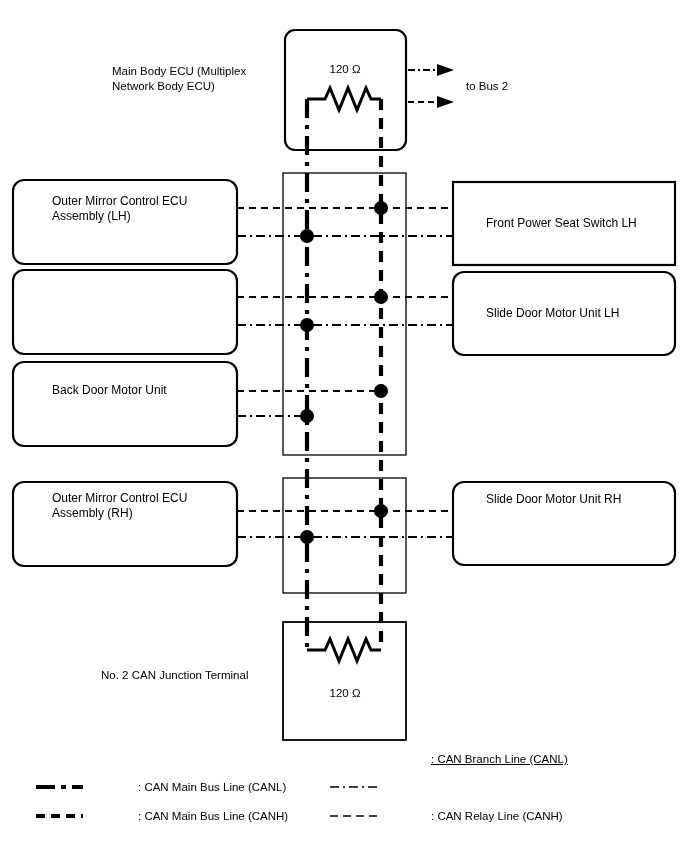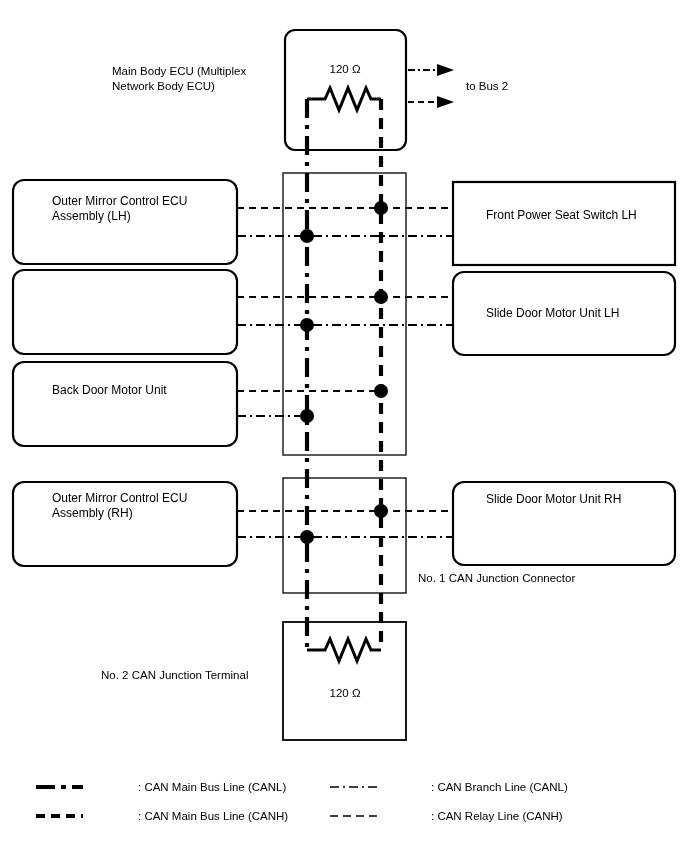--- a/index.html
+++ b/index.html
@@ -137,31 +137,30 @@
 
   <div class="box-label" style="left:52px; top:194px; width:185px;">Outer Mirror Control ECU
 Assembly (LH)</div>
 
 
   <div class="box-label" style="left:52px; top:383px; width:185px;">Back Door Motor Unit</div>
 
   <div class="box-label" style="left:52px; top:491px; width:185px;">Outer Mirror Control ECU
 Assembly (RH)</div>
 
-  <div class="box-label" style="left:486px; top:208px; width:200px;">Front Power Seat Switch LH</div>
+  <div class="box-label" style="left:486px; top:216px; width:200px;">Front Power Seat Switch LH</div>
 
   <div class="box-label" style="left:486px; top:306px; width:200px;">Slide Door Motor Unit LH</div>
 
   <div class="box-label" style="left:486px; top:492px; width:200px;">Slide Door Motor Unit RH</div>
 
 
-  <div class="lbl" style="left:418px; top:571px;">No. 1 CAN Junction Connector</div>
 
   <div class="lbl" style="left:101px; top:668px;">No. 2 CAN Junction Terminal</div>
 
   <div class="lbl center" style="left:295px; top:686px; width:100px;">120 Ω</div>
 
   <div class="legend-text" style="left:90px; top:780px;">: CAN Main Bus Line (CANL)</div>
   <div class="legend-text" style="left:90px; top:809px;">: CAN Main Bus Line (CANH)</div>
-  <div class="legend-text" style="left:383px; top:780px;">: CAN Branch Line (CANL)</div>
+  <div class="legend-text" style="left:383px; top:752px;text-decoration:underline;">: CAN Branch Line (CANL)</div>
   <div class="legend-text" style="left:383px; top:809px;">: CAN Relay Line (CANH)</div>
 
 </div>
 
 </body></html>

